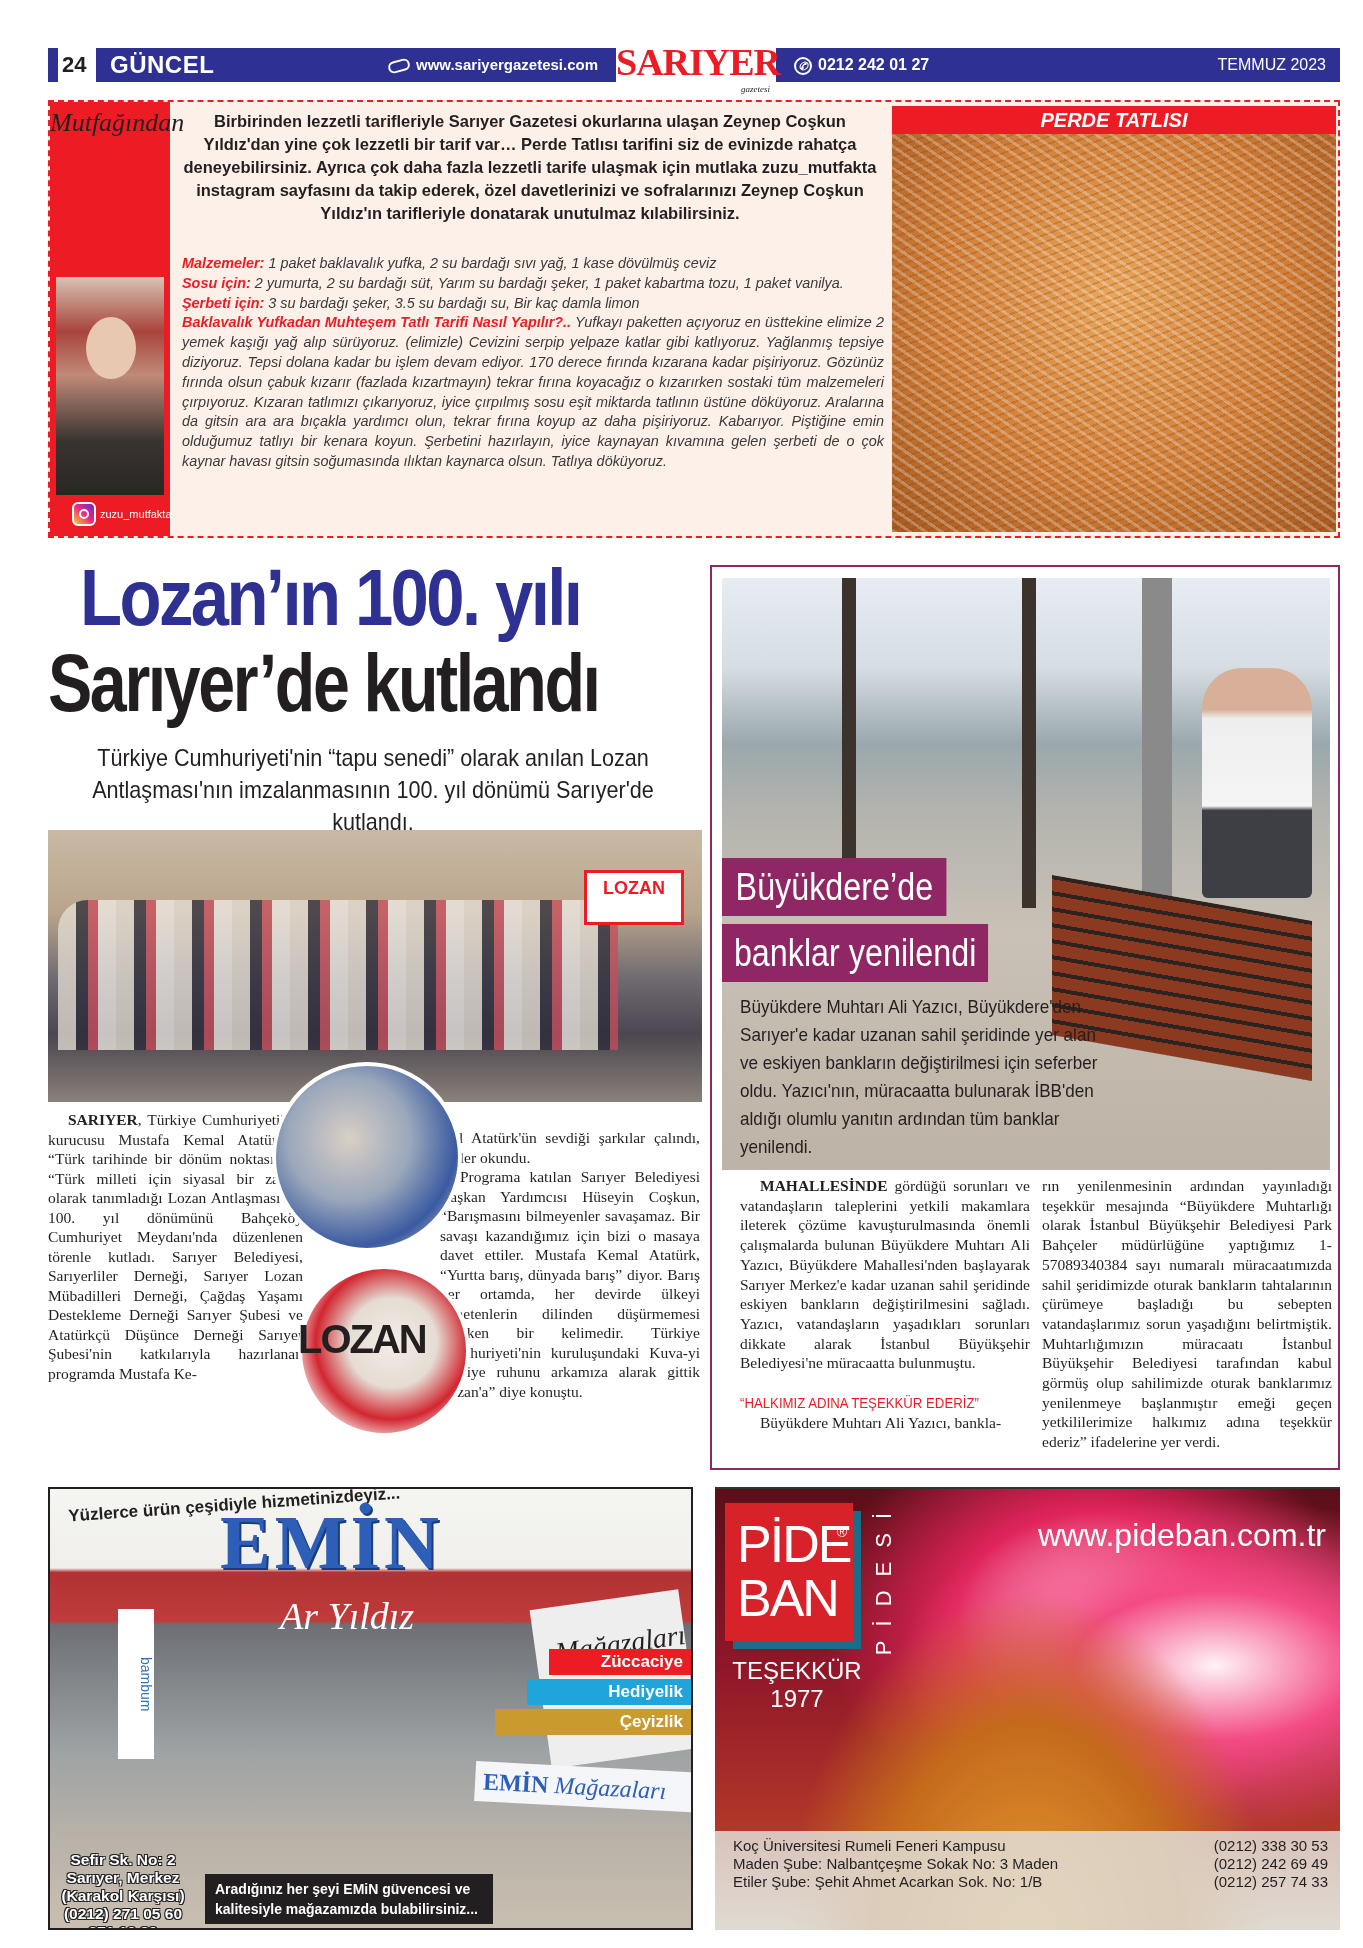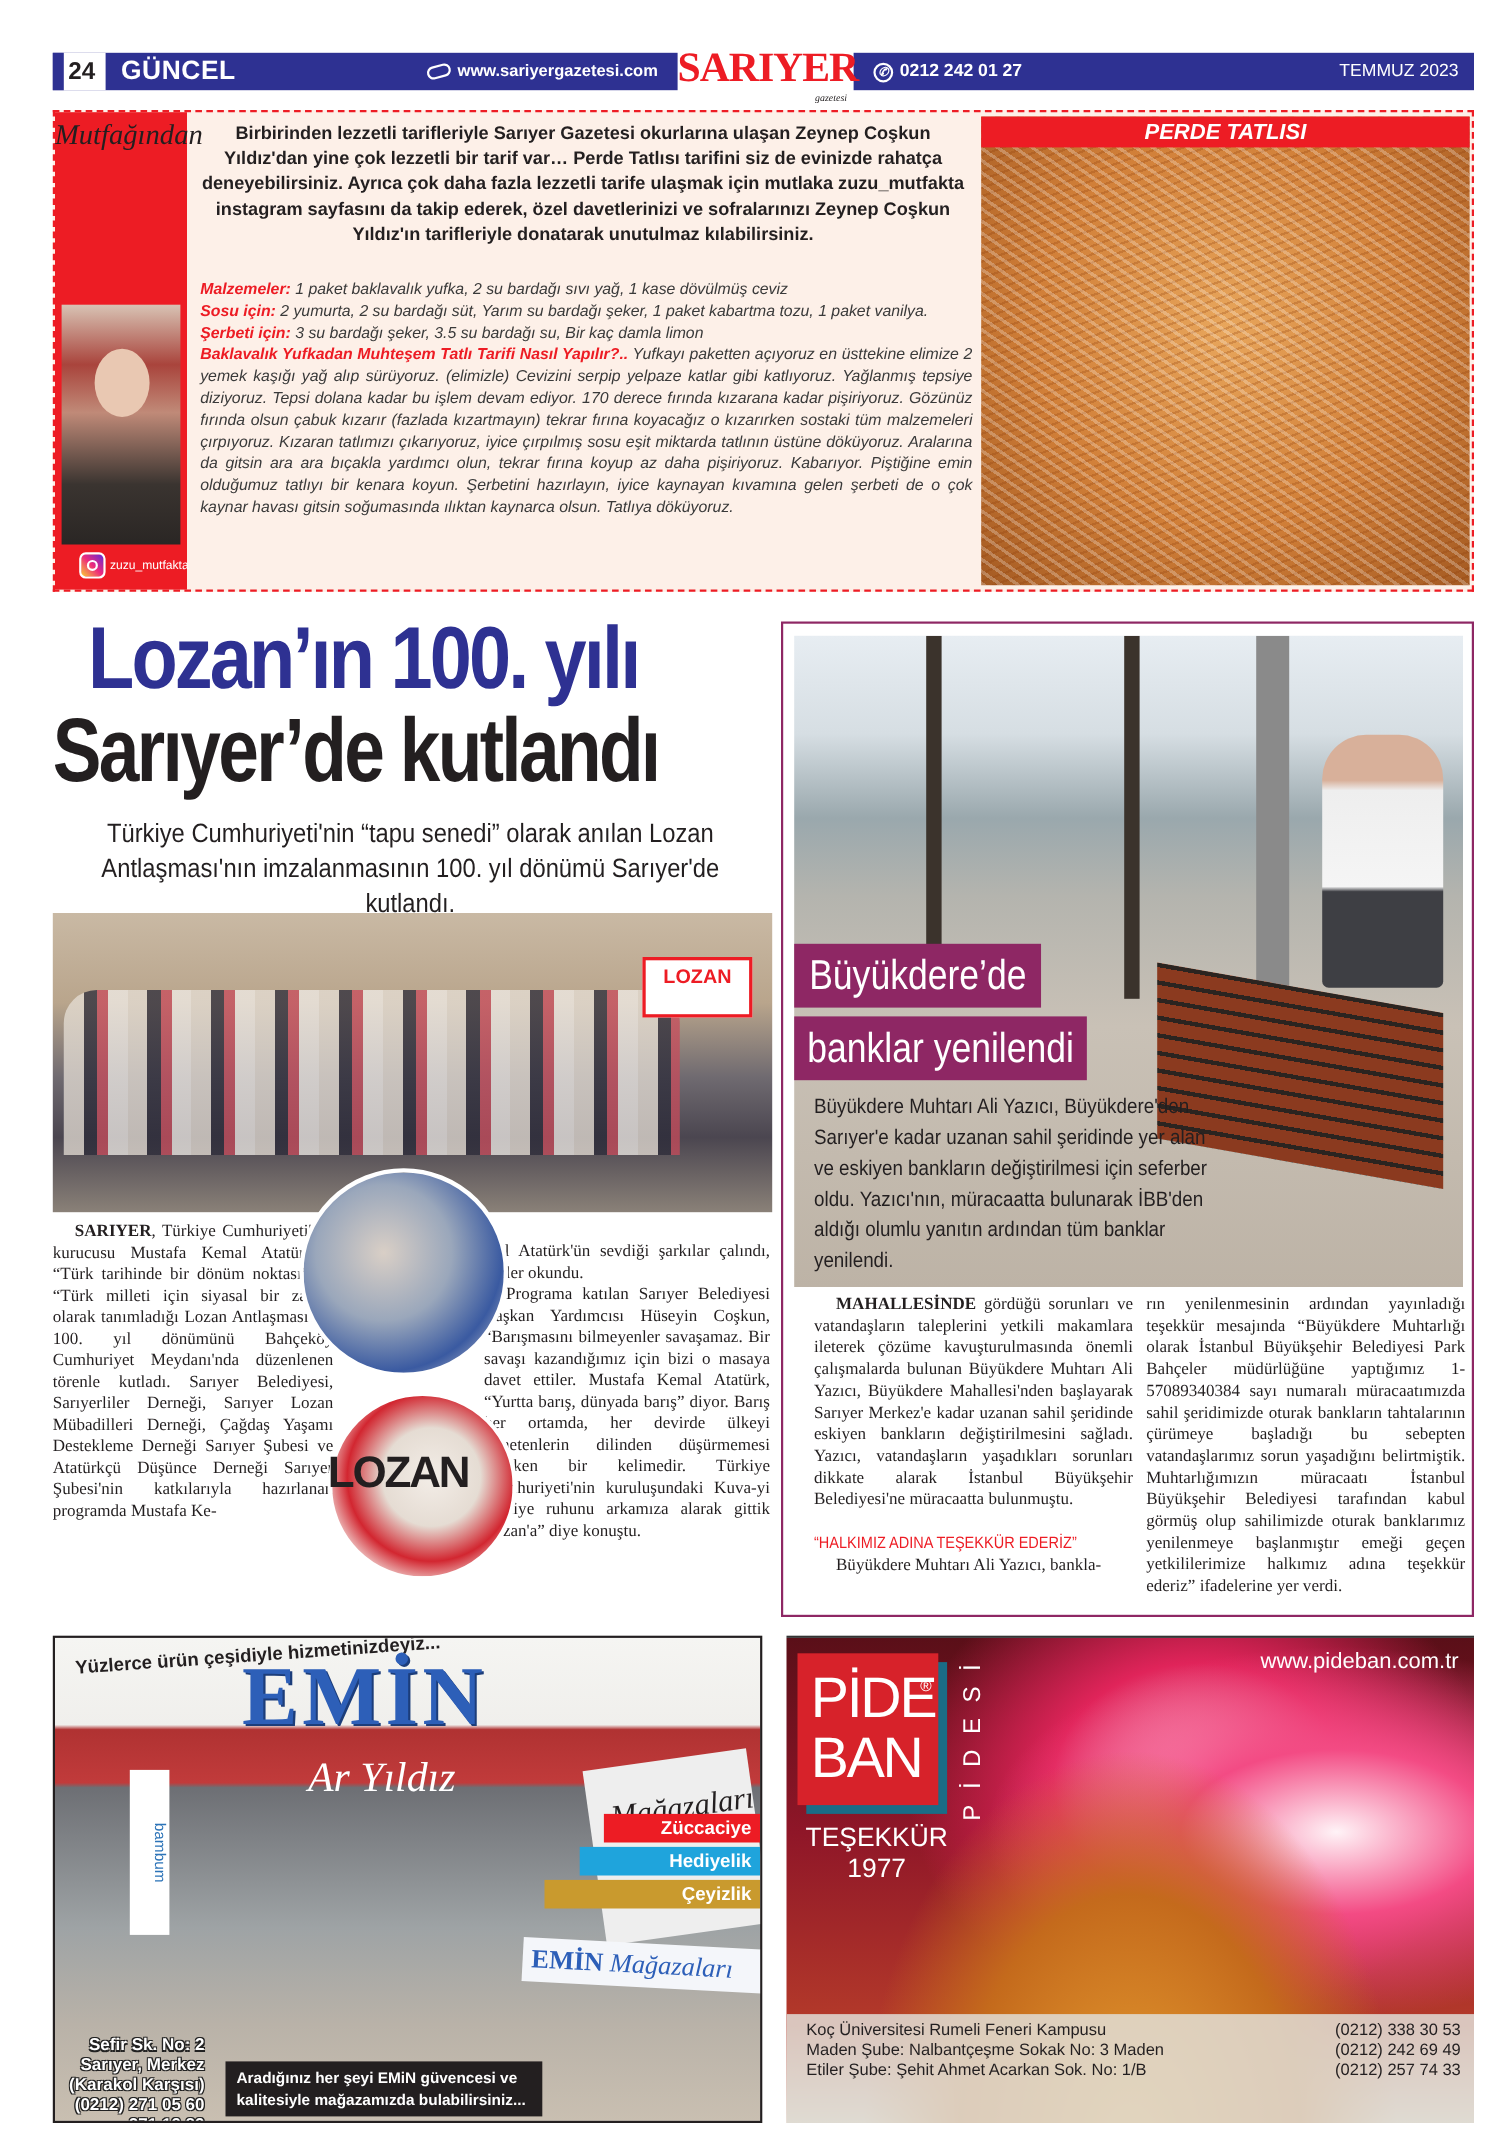--- a/index.html
+++ b/index.html
@@ -75,34 +75,34 @@
   .emin .slogan1 { position:absolute; left:18px; top:6px; font-weight:bold; font-size:17px; line-height:19px; transform: rotate(-4deg); text-align:center; color:#231f20; }
   .emin .aryildiz { position:absolute; left:230px; top:105px; color:#fff; font-family:"Liberation Serif", serif; font-style:italic; font-size:38px; }
   .emin .magaza { position:absolute; left:490px; top:110px; width:150px; height:160px; background:#eee; color:#231f20; font-family:"Liberation Serif", serif; font-style:italic; font-size:28px; padding:30px 0 0 20px; transform: rotate(-8deg); }
   .emin .bamboo { position:absolute; left:68px; top:120px; width:36px; height:150px; background:#fff; color:#2d74b8; font-size:14px; writing-mode:vertical-rl; text-align:center; }
   .emin .cat { position:absolute; right:0; height:26px; padding: 0 8px 0 40px; color:#fff; font-weight:bold; font-size:17px; line-height:26px; text-align:right; }
   .emin .cat1 { top: 160px; width: 142px; background:#ed1c24; }
   .emin .cat2 { top: 190px; width: 164px; background:#1fa4dc; }
   .emin .cat3 { top: 220px; width: 196px; background:#c99a2e; }
   .emin .eminmag { position:absolute; left:425px; top:278px; width:230px; height:40px; background:#f4f6fa; color:#2d5fb8; font-family:"Liberation Serif", serif; font-weight:bold; font-size:24px; line-height:40px; padding-left:8px; transform: rotate(3deg); }
   .emin .eminmag i { font-style:italic; font-weight:normal; }
-  .emin .address { position:absolute; left:10px; top:362px; color:#fff; font-weight:bold; font-size:15.5px; line-height:18px; text-align:right; width:126px; text-shadow: -1px -1px 0 #222, 1px -1px 0 #222, -1px 1px 0 #222, 1px 1px 0 #222; }
+  .emin .address { position:absolute; left:10px; top:362px; color:#fff; font-weight:bold; font-size:15.5px; line-height:18px; text-align:center; width:126px; text-shadow: -1px -1px 0 #222, 1px -1px 0 #222, -1px 1px 0 #222, 1px 1px 0 #222; }
   .emin .banner { position:absolute; left:155px; top:385px; width:288px; height:50px; background:#231f20; color:#fff; font-weight:bold; font-size:14px; line-height:20px; padding:5px 10px; }
 
   
   .pide { left: 715px; top: 1487px; width: 625px; height: 443px; background:
       radial-gradient(ellipse at 50% 105%, #e8a032 0%, #c46a1c 35%, transparent 55%),
       radial-gradient(ellipse at 80% 40%, #fff3f7 0%, #f34b84 20%, transparent 45%),
       radial-gradient(ellipse at 60% 30%, #ffd7e6 0%, #e0245a 25%, transparent 50%),
       linear-gradient(180deg, #5a0f18 0%, #8f1628 40%, #b43a2a 80%, #d9c8b8 100%); overflow:hidden; border-top:2px solid #333; }
   .pide .logobox { position:absolute; left:10px; top:14px; width:128px; height:138px; background:#d7222a; box-shadow: 8px 8px 0 #1b6c86; color:#fff; font-size:52px; line-height:54px; padding:14px 0 0 12px; letter-spacing:-2px; }
   .pide .logobox .reg { position:absolute; right:6px; top:2px; font-size:14px; letter-spacing:0; }
   .pide .pidesi { position:absolute; left:156px; top:10px; color:#fff; font-size:22px; writing-mode:vertical-rl; transform: rotate(180deg); letter-spacing:14px; }
   .pide .kar { position:absolute; left:12px; top:168px; color:#fff; font-size:24px; line-height:28px; text-align:center; width:140px; }
-  .pide .web { position:absolute; right:14px; top:10px; color:#fff; font-size:20px; }
+  .pide .web { position:absolute; right:14px; top:28px; color:#fff; font-size:32px; }
   .pide .addr { position:absolute; left:0; top:342px; width:625px; height:100px; background: rgba(225,222,215,0.85); padding:6px 12px 0 18px; font-size:15px; line-height:18px; color:#231f20; }
   .pide .addr .row { display:flex; justify-content:space-between; }
 </style>
 </head>
 <body>
 
 <div class="abs hdr">
   <div class="pgnum">24</div>
   <div class="section">GÜNCEL</div>
   <div class="web"><span class="mail"></span><span>www.sariyergazetesi.com</span></div>

